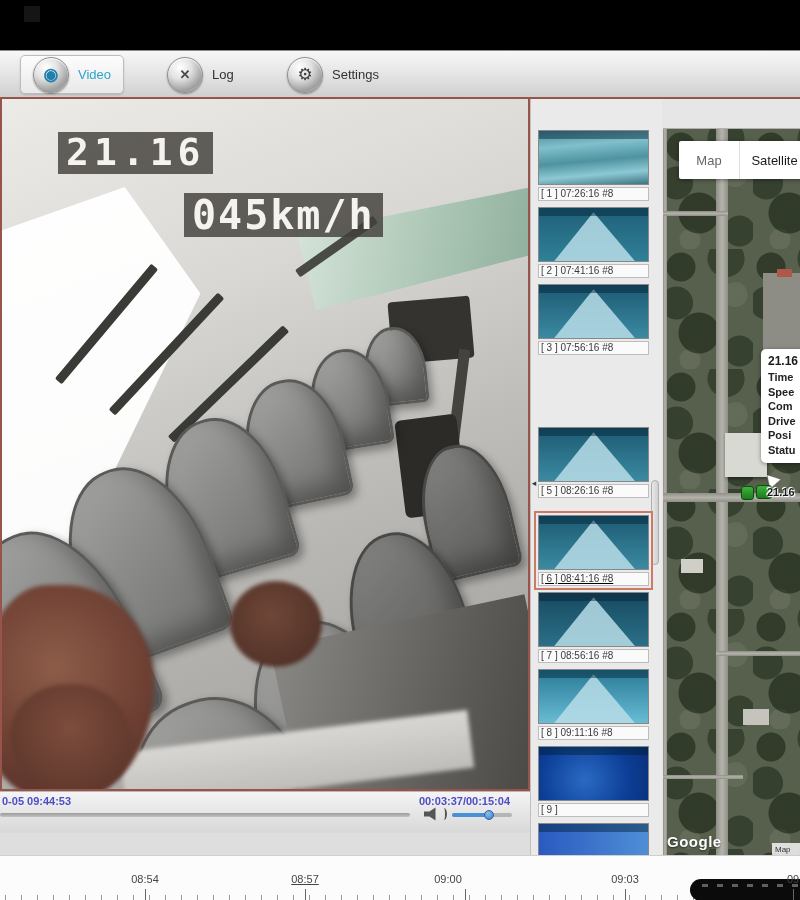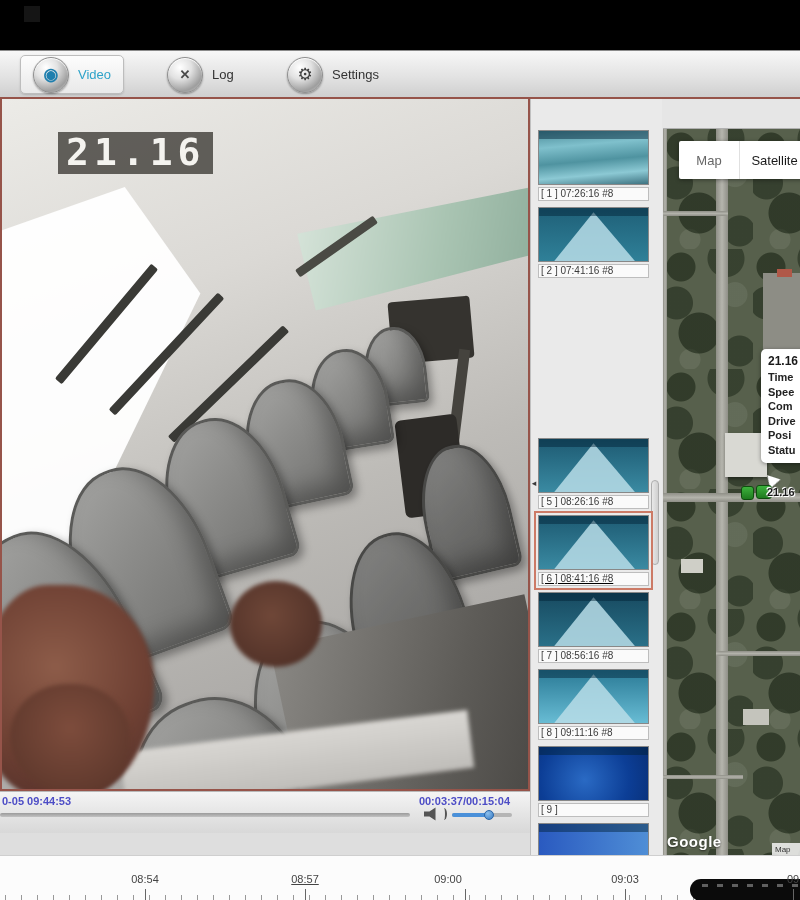--- a/index.html
+++ b/index.html
@@ -218,20 +218,21 @@
       <div class="seat" style="left:128px;top:598px;width:176px;height:180px;transform:rotate(-19deg);"></div>
 
       <div class="floor-dark"></div>
       <div class="floor-light"></div>
 
       <div class="head"></div>
       <div class="hair"></div>
       <div class="hair2"></div>
 
       <div class="osd" id="osd-id">21.16</div>
+      <div class="osd" id="osd-speed">045km/h</div>
     </div>
   </div>
 
   <div id="controls">
     <span class="blue-time" style="left:2px;">0-05 09:44:53</span>
     <span class="blue-time" style="right:20px;">00:03:37/00:15:04</span>
     <div id="seek-track"></div>
     <div id="vol-icon"></div>
     <div id="vol-arc"></div>
     <div id="vol-track">
@@ -247,21 +248,27 @@
   <div class="thumb-item" style="top: 31px;">
         <div class="thumb-img v-water"></div>
         <div class="thumb-label">[ 1 ] 07:26:16 #8</div>
       </div>
       <div class="thumb-item" style="top: 108px;">
         <div class="thumb-img v-road-wide">
           <div class="road-tri"></div>
         </div>
         <div class="thumb-label">[ 2 ] 07:41:16 #8</div>
       </div>
-      <div class="thumb-item" style="top: 339px;">
+      <div class="thumb-item" style="top: 185px;">
+        <div class="thumb-img v-road">
+          <div class="road-tri"></div>
+        </div>
+        <div class="thumb-label">[ 3 ] 07:56:16 #8</div>
+      </div>
+      <div class="thumb-item" style="top: 328px;">
         <div class="thumb-img v-road">
           <div class="road-tri"></div>
         </div>
         <div class="thumb-label">[ 5 ] 08:26:16 #8</div>
       </div>
       <div class="thumb-item selected" style="top: 416px; text-decoration: underline;">
         <div class="thumb-img v-road">
           <div class="road-tri"></div>
         </div>
         <div class="thumb-label">[ 6 ] 08:41:16 #8</div>

